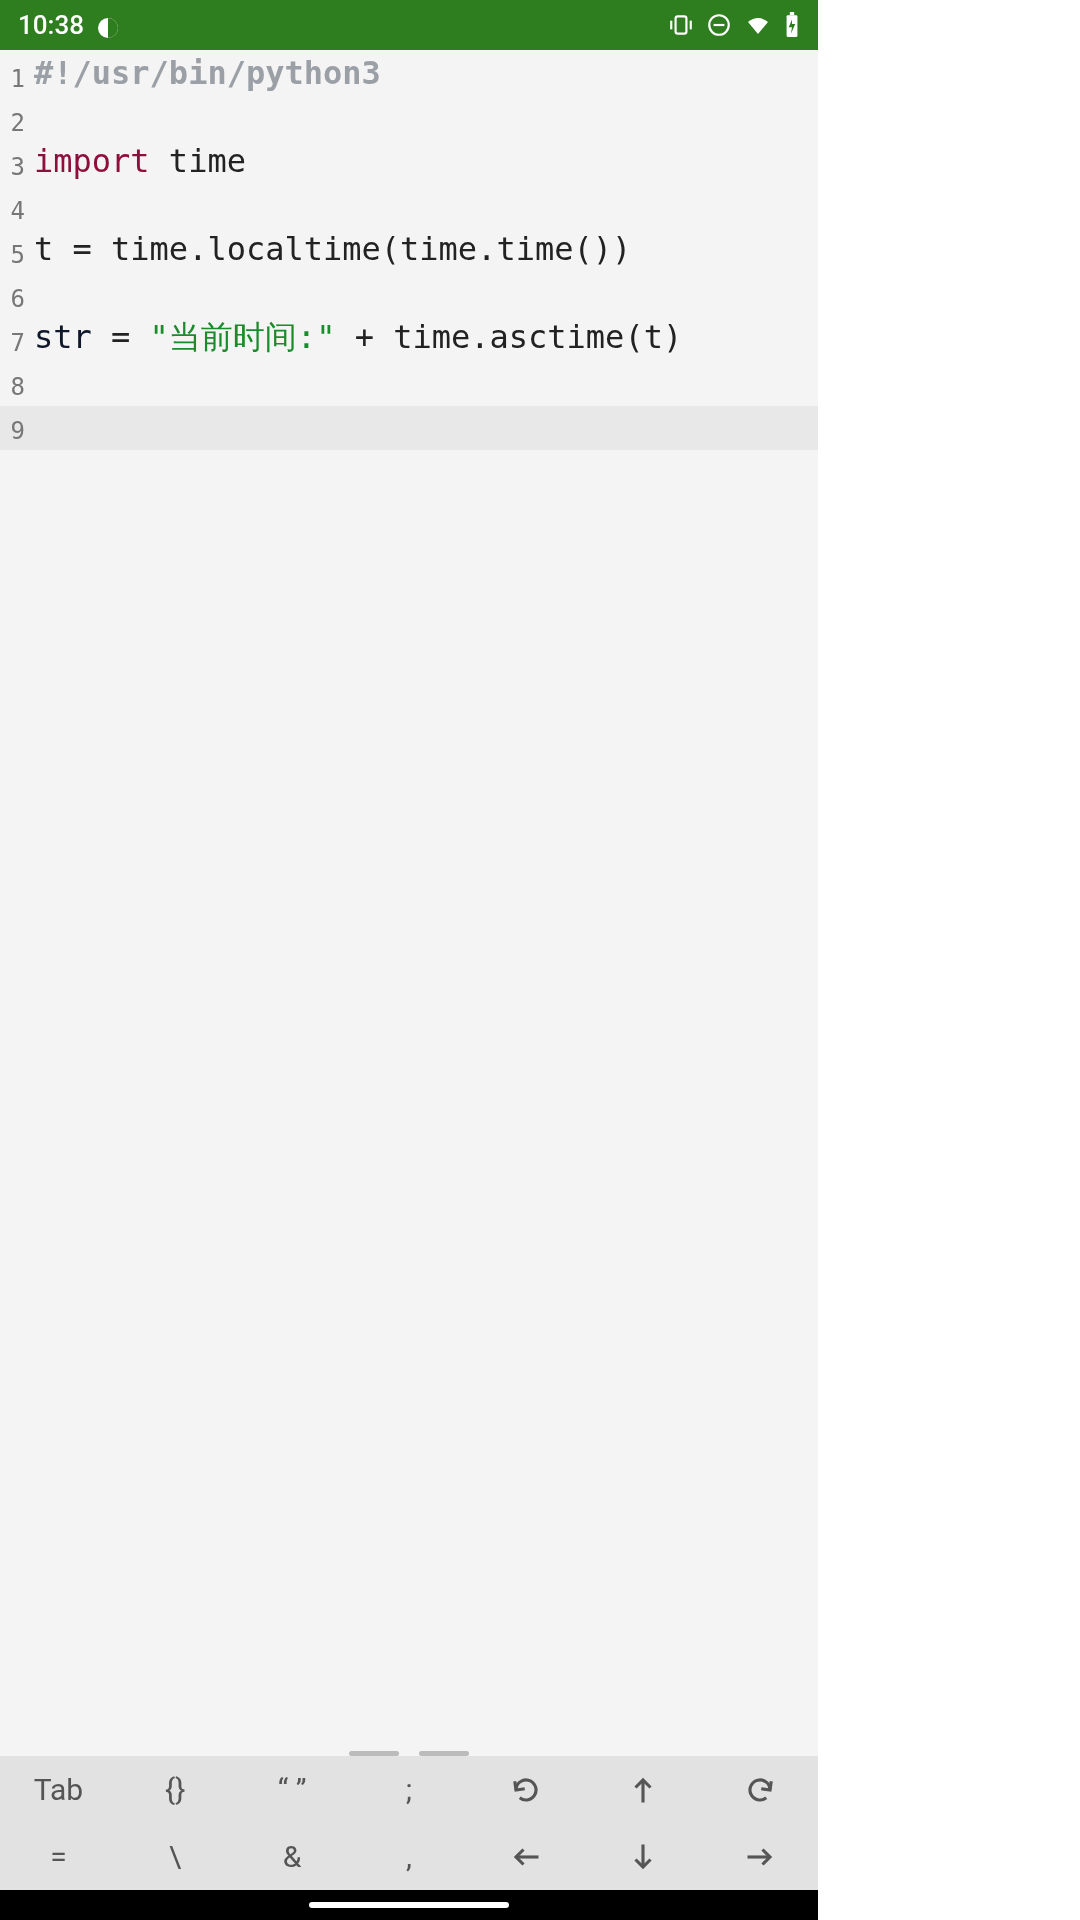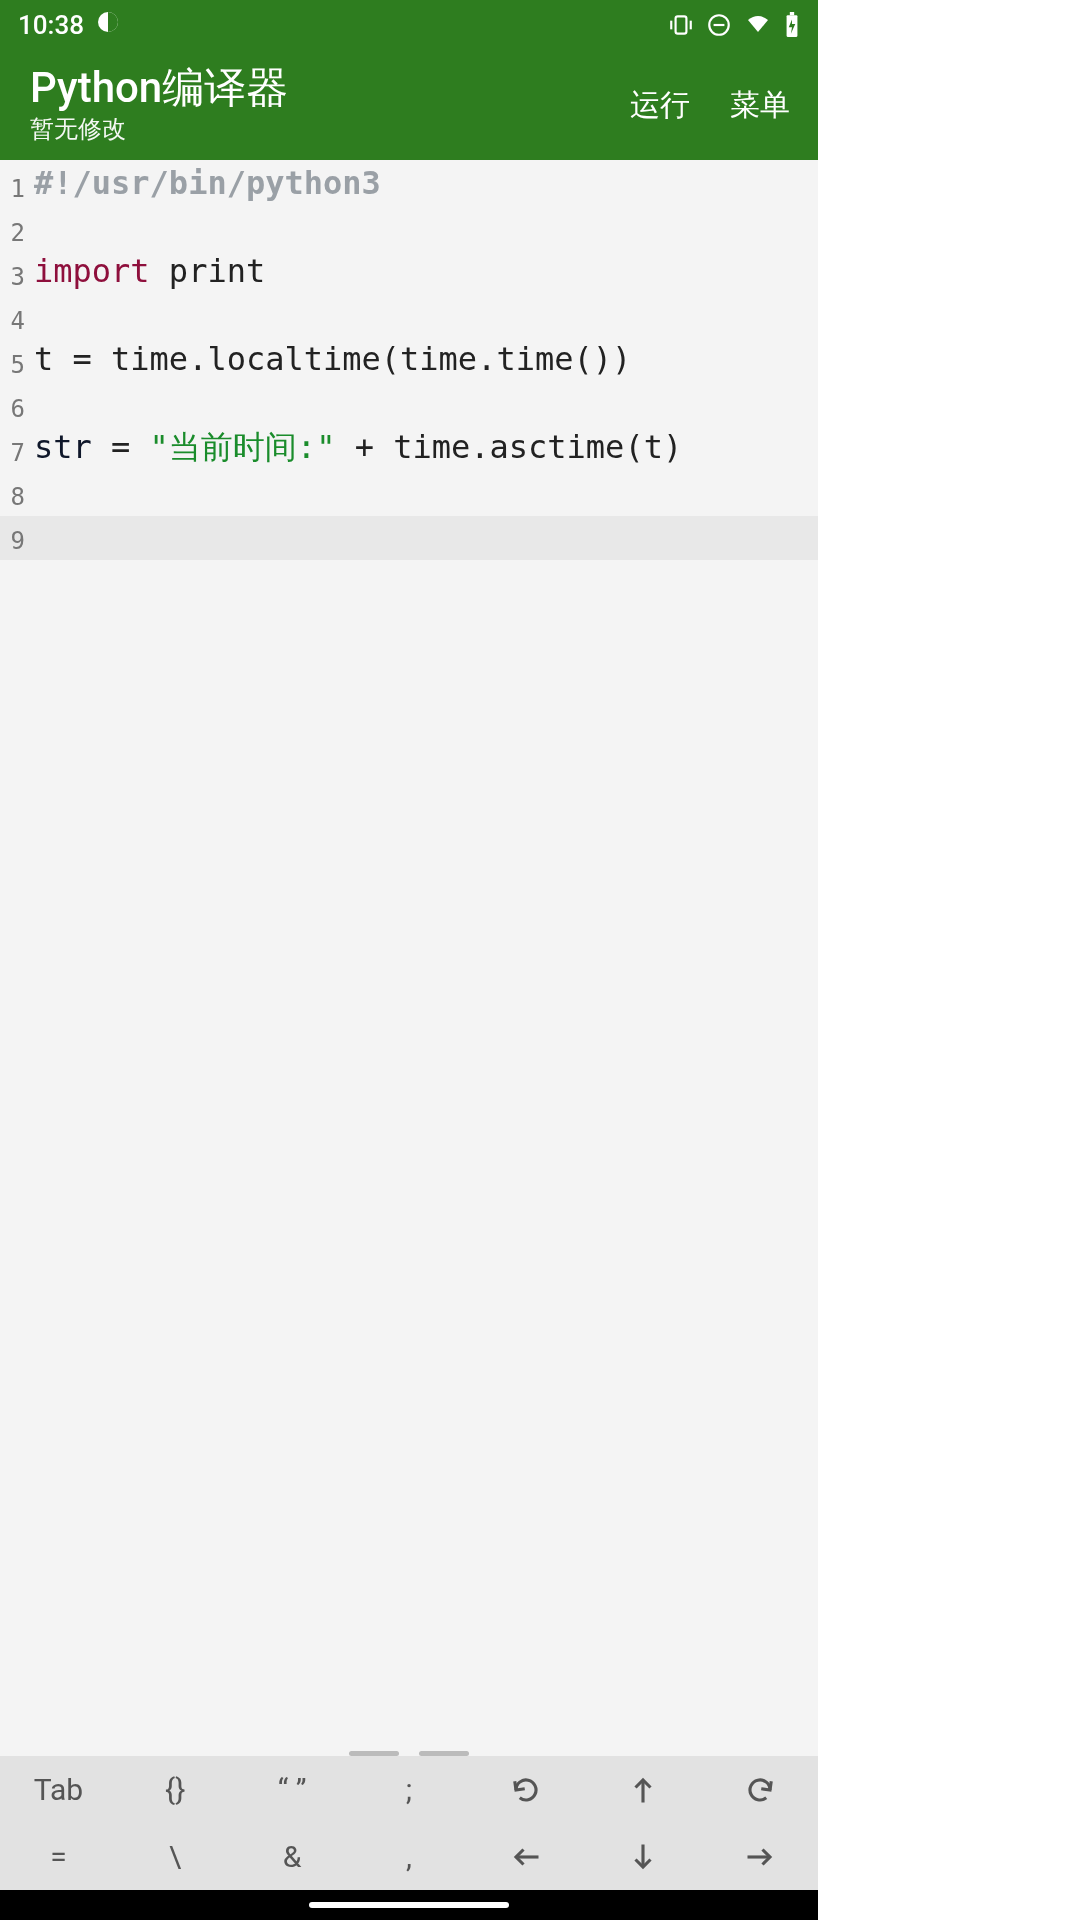--- a/index.html
+++ b/index.html
@@ -1,19 +1,19 @@
 <!DOCTYPE html>
 <html><head>
 <meta charset="utf-8">
 <style>
 * { margin: 0; padding: 0; box-sizing: border-box; }
 html, body { width: 818px; height: 1920px; font-family: -apple-system, "Segoe UI", Roboto, sans-serif; overflow: hidden; background: #fff; }
 
 .status-bar { height: 50px; background: #2e7d1f; color: #fff; display: flex; justify-content: space-between; align-items: center; padding: 0 18px; font-size: 26px; font-weight: 500; }
-.status-left, .status-right { display: flex; align-items: flex-start; gap: 12px; }
+.status-left, .status-right { display: flex; align-items: flex-end; gap: 12px; }
 .status-right svg { fill: #fff; }
 
 .app-bar { height: 110px; background: #2e7d1f; color: #fff; display: flex; align-items: center; padding: 0 18px 0 30px; }
 .app-title-group { display: flex; flex-direction: column; flex: 1; }
 .app-title { font-size: 42px; font-weight: 500; line-height: 1.1; }
 .app-subtitle { font-size: 24px; opacity: 0.95; margin-top: 2px; }
 .app-actions { display: flex; gap: 40px; font-size: 30px; font-weight: 400; padding-right: 10px; }
 .app-actions span { cursor: pointer; }
 
 .editor { flex: 1; background: #f4f4f4; font-family: "Menlo", "Consolas", "DejaVu Sans Mono", monospace; font-size: 32px; line-height: 38px; padding-top: 4px; height: calc(1920px - 50px - 110px - 134px - 30px); overflow: auto; }
@@ -67,43 +67,33 @@
           <path d="M12 20 L2 8 Q12 0 22 8 Z" fill="#fff"></path>
         </svg>
       <svg width="16" height="26" viewBox="0 0 12 24">
           <rect x="1" y="3" width="10" height="20" rx="1" fill="#fff"></rect>
           <rect x="4" y="0" width="4" height="3" fill="#fff"></rect>
           <path d="M6 7 L3 14 L6 14 L5 20 L9 11 L6 11 Z" fill="#2e7d1f"></path>
         </svg>
     </div>
   </div>
 
-  <div class="app-bar">
-    <div class="app-title-group">
-      <div class="app-title">Python编译器</div>
-      <div class="app-subtitle">暂无修改</div>
-    </div>
-    <div class="app-actions">
-      <span>运行</span>
-      <span>菜单</span>
-    </div>
-  </div>
 
   <div class="editor" id="editor">
       <div class="editor-line">
         <div class="gutter">1</div>
         <div class="code"><span class="tok-comment">#!/usr/bin/python3</span></div>
       </div>
       <div class="editor-line">
         <div class="gutter">2</div>
         <div class="code"></div>
       </div>
       <div class="editor-line">
         <div class="gutter">3</div>
-        <div class="code"><span class="tok-keyword">import</span><span> </span><span class="tok-name">print</span></div>
+        <div class="code"><span class="tok-keyword">import</span><span> </span><span class="tok-name">time</span></div>
       </div>
       <div class="editor-line">
         <div class="gutter">4</div>
         <div class="code"></div>
       </div>
       <div class="editor-line">
         <div class="gutter">5</div>
         <div class="code"><span class="tok-name">t </span><span>= </span><span class="tok-name">time.localtime(time.time())</span></div>
       </div>
       <div class="editor-line">

